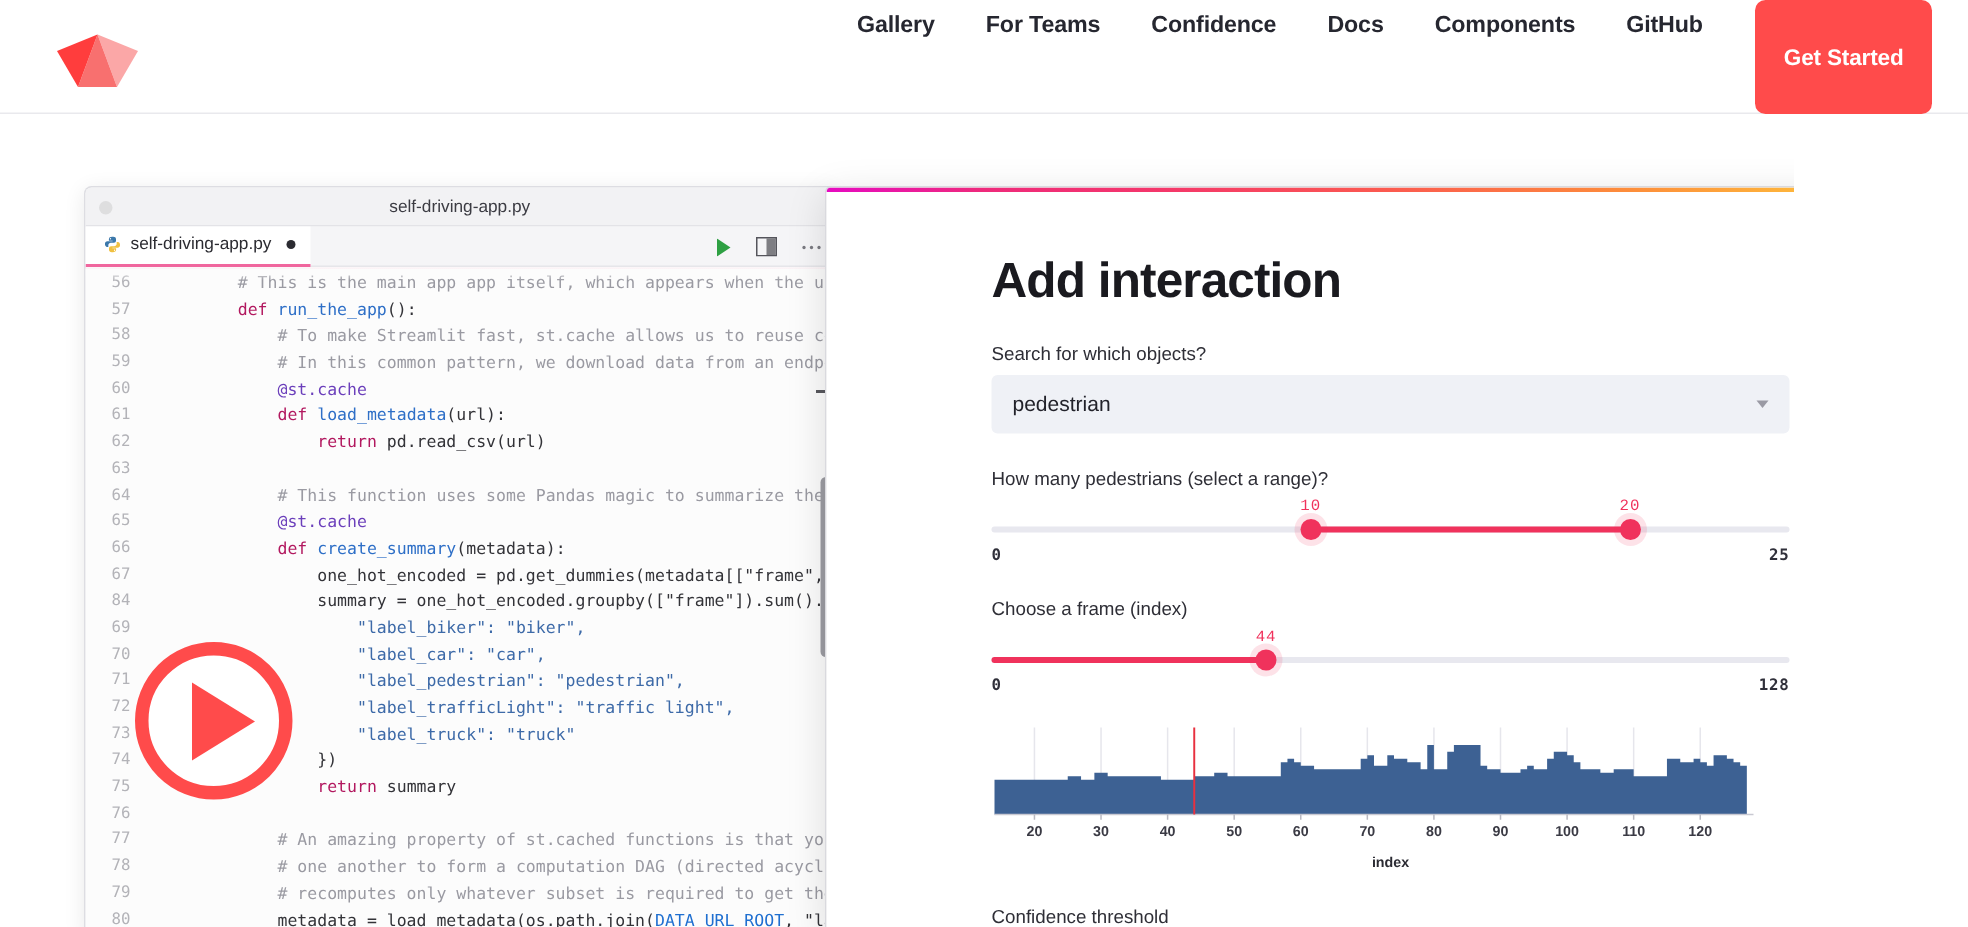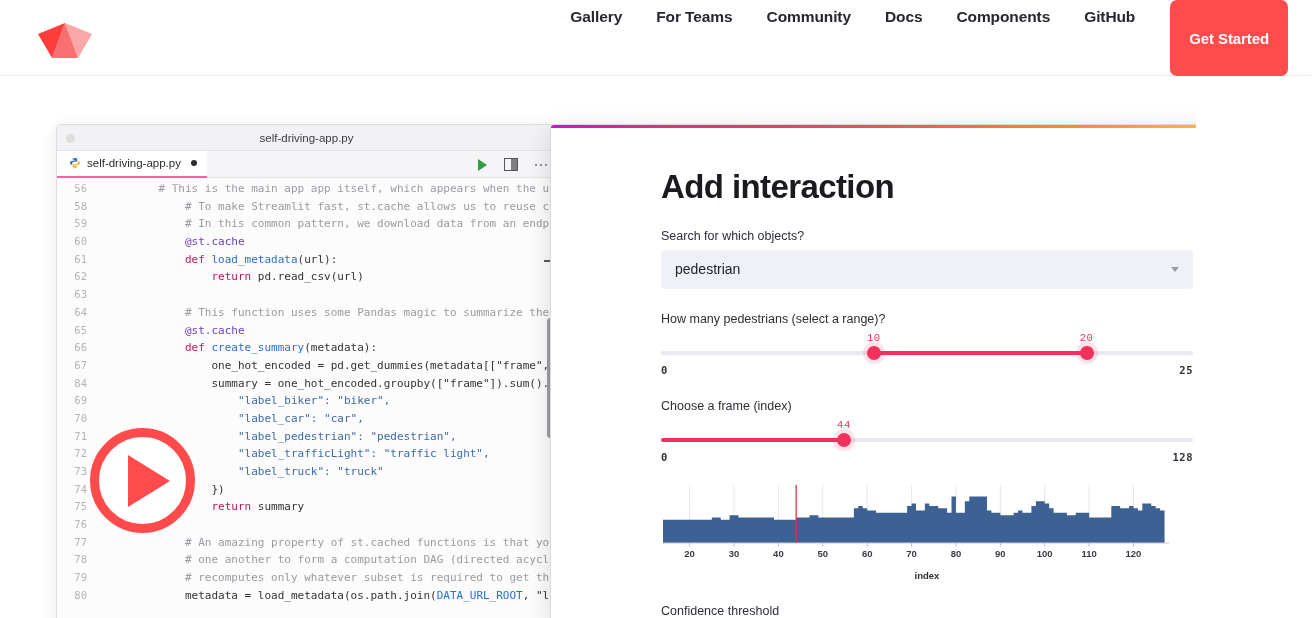--- a/index.html
+++ b/index.html
@@ -383,21 +383,21 @@
   <a class="brand" href="#">
     <svg width="56" height="42" viewBox="0 0 56 42">
       <polygon points="28,6 55,17 41,41" fill="#fba7a7"></polygon>
       <polygon points="28,6 41,41 15,41" fill="#f8706f"></polygon>
       <polygon points="28,6 15,41 1,17" fill="#ff3d3d"></polygon>
     </svg>
   </a>
   <nav class="nav-links">
     <a class="nav-link" href="#">Gallery</a>
     <a class="nav-link" href="#">For Teams</a>
-    <a class="nav-link" href="#">Community</a>
+    <a class="nav-link" href="#">Confidence</a>
     <a class="nav-link" href="#">Docs</a>
     <a class="nav-link" href="#">Components</a>
     <a class="nav-link" href="#">GitHub</a>
     <button class="nav-cta">Get Started</button>
   </nav>
 </div>
 
 <div class="stage">
 
   <div class="editor">
@@ -434,20 +434,21 @@
             <circle cx="12" cy="2" r="1.1" fill="#7a7a82"></circle>
           </svg>
         </span>
       </div>
     </div>
 
     <div class="code-area">
       <div class="code-toprule"></div>
       <div id="code-lines">
           <div class="code-line"><span class="ln">56</span><span class="ctext"><span class="c-cmt">    # This is the main app app itself, which appears when the user selects "Run the a</span></span></div>
+          <div class="code-line"><span class="ln">57</span><span class="ctext"><span class="c-kw">    def </span><span class="c-fn">run_the_app</span><span class="c-def">():</span></span></div>
           <div class="code-line"><span class="ln">58</span><span class="ctext"><span class="c-cmt">        # To make Streamlit fast, st.cache allows us to reuse computation across runs</span></span></div>
           <div class="code-line"><span class="ln">59</span><span class="ctext"><span class="c-cmt">        # In this common pattern, we download data from an endpoint only once.</span></span></div>
           <div class="code-line"><span class="ln">60</span><span class="ctext"><span class="c-dec">        @st.cache</span></span></div>
           <div class="code-line"><span class="ln">61</span><span class="ctext"><span class="c-kw">        def </span><span class="c-fn">load_metadata</span><span class="c-def">(url):</span></span></div>
           <div class="code-line"><span class="ln">62</span><span class="ctext"><span class="c-kw">            return </span><span class="c-def">pd.read_csv(url)</span></span></div>
           <div class="code-line"><span class="ln">63</span><span class="ctext"><span class="c-def"></span></span></div>
           <div class="code-line"><span class="ln">64</span><span class="ctext"><span class="c-cmt">        # This function uses some Pandas magic to summarize the metadata Dataframe.</span></span></div>
           <div class="code-line"><span class="ln">65</span><span class="ctext"><span class="c-dec">        @st.cache</span></span></div>
           <div class="code-line"><span class="ln">66</span><span class="ctext"><span class="c-kw">        def </span><span class="c-fn">create_summary</span><span class="c-def">(metadata):</span></span></div>
           <div class="code-line"><span class="ln">67</span><span class="ctext"><span class="c-def">            one_hot_encoded = pd.get_dummies(metadata[["frame", "label"]], </span></span></div>

